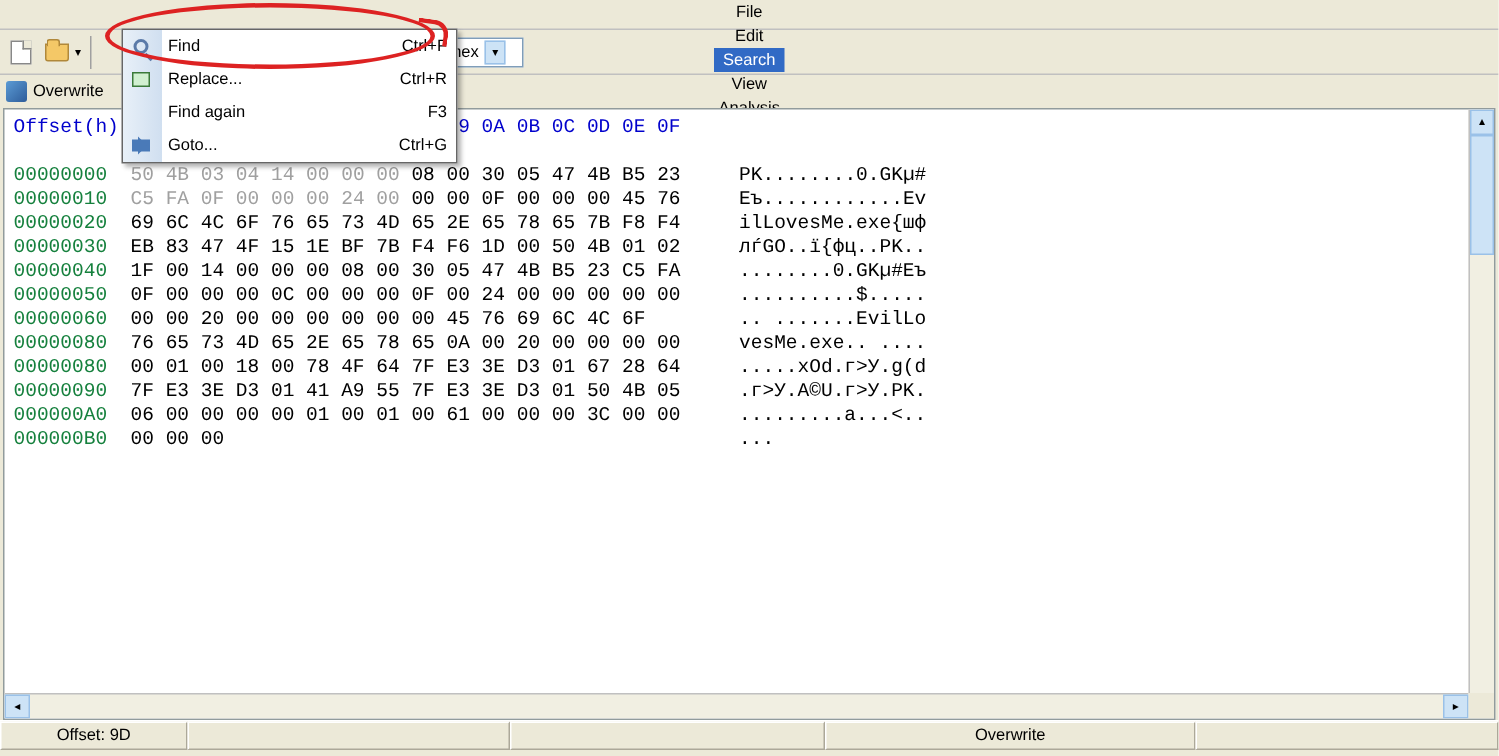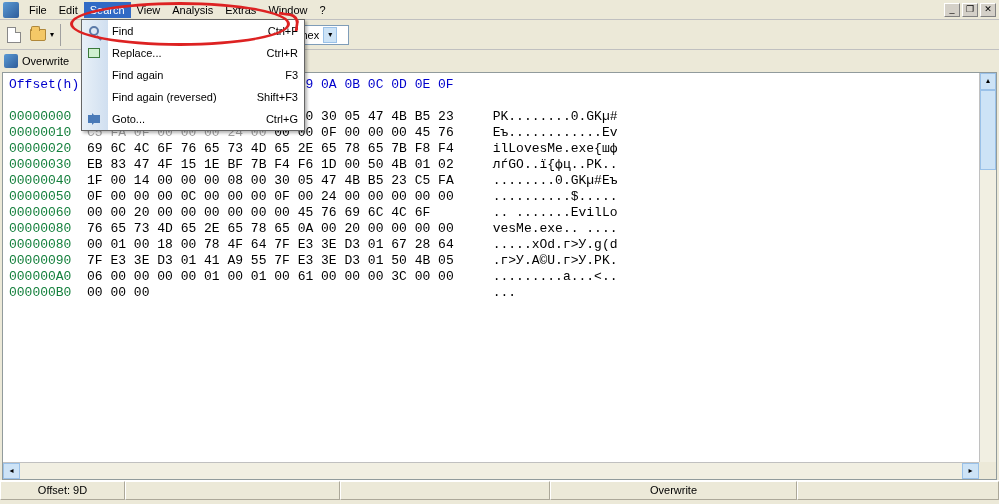--- a/index.html
+++ b/index.html
@@ -12,20 +12,21 @@
   overflow: hidden;
   position: relative;
 }
 .menubar {
   display: flex;
   align-items: center;
   background: #ece9d8;
   height: 20px;
   padding: 0 3px;
   border-bottom: 1px solid #c0c0c0;
+  flex-direction: column;
 }
 .appicon {
   width: 16px; height: 16px;
   background: linear-gradient(135deg,#5b9bd5,#2e5c9a);
   margin-right: 4px;
   border-radius: 2px;
 }
 .menuitem {
   padding: 2px 6px;
   cursor: default;
@@ -295,24 +296,20 @@
         <span class="replace-icon"></span>
       </span>
     <span>Replace...</span>
     <span class="shortcut">Ctrl+R</span>
   </div>
   <div class="dm-item">
     <span>Find again</span>
     <span class="shortcut">F3</span>
   </div>
   <div class="dm-item">
-    <span>Find again (reversed)</span>
-    <span class="shortcut">Shift+F3</span>
-  </div>
-  <div class="dm-item">
     <span class="micon">
         <span class="goto-icon"></span>
       </span>
     <span>Goto...</span>
     <span class="shortcut">Ctrl+G</span>
   </div>
 </div>
 
 <div class="annotation"></div>
 

